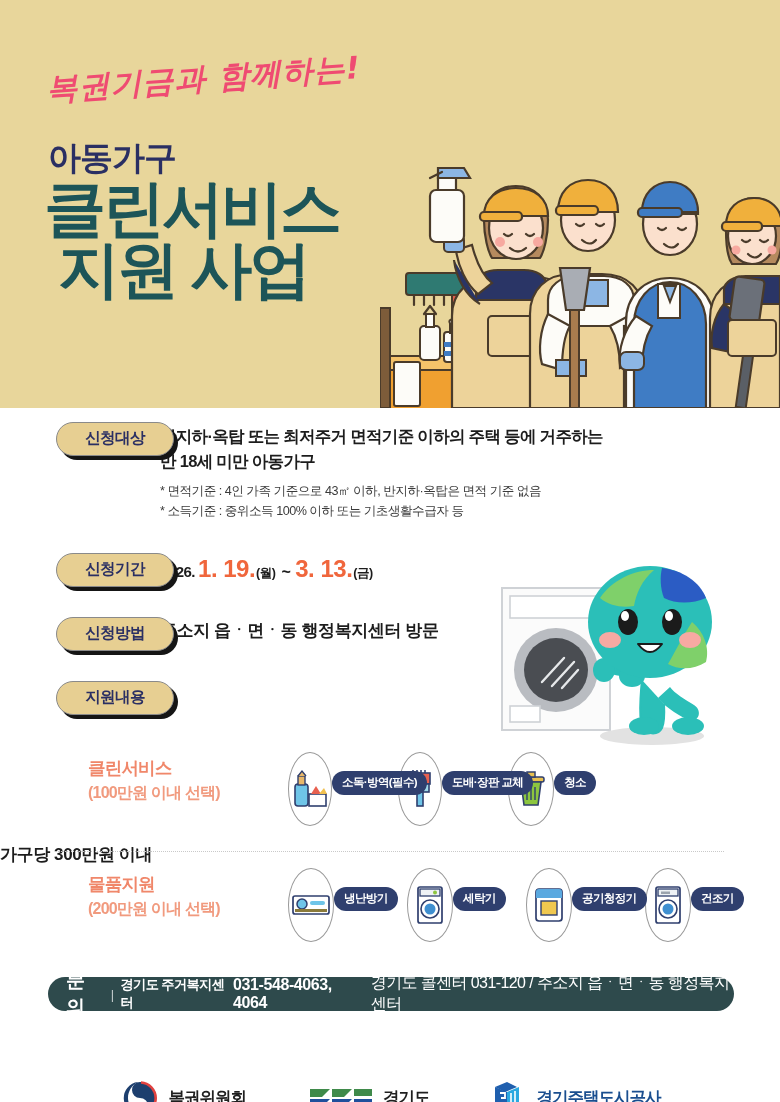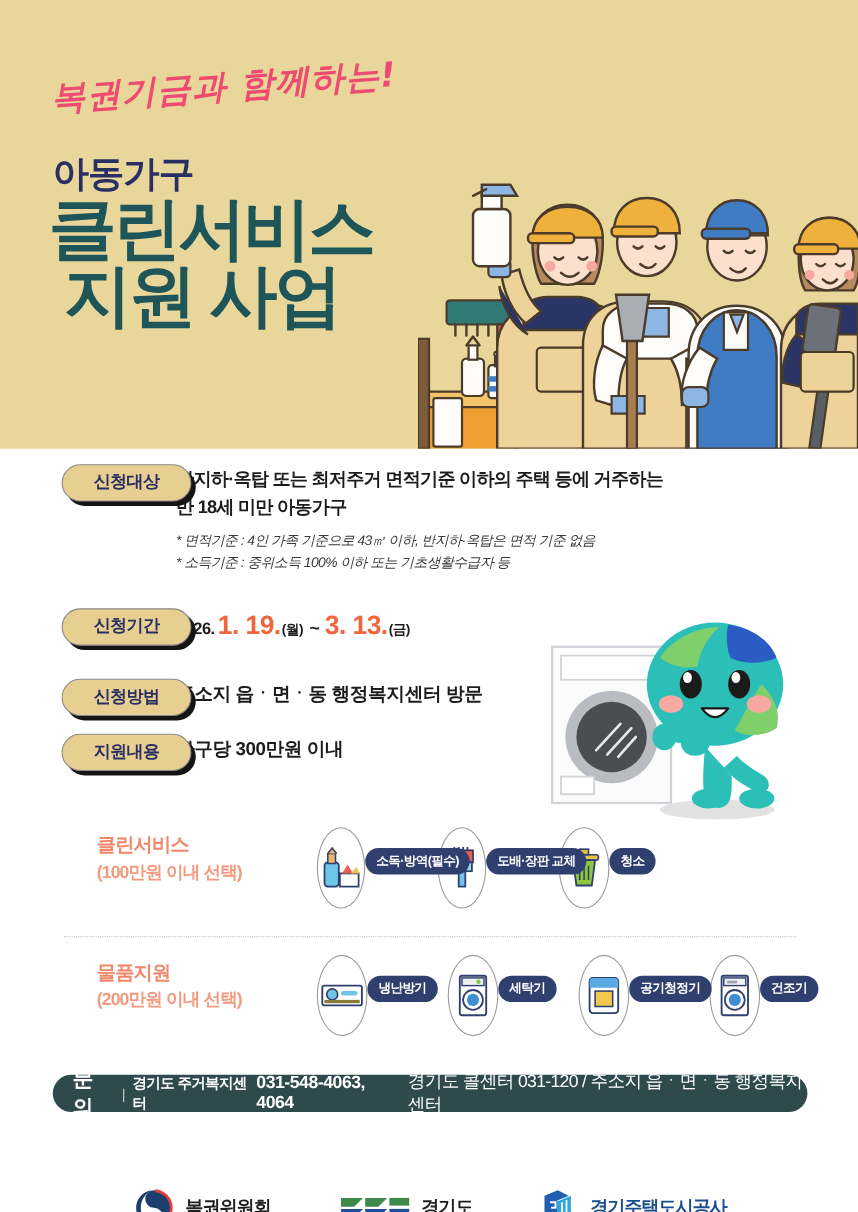--- a/index.html
+++ b/index.html
@@ -57,32 +57,32 @@
     border-radius: 18px;
     color: #2a2f63; font-size: 15.5px; font-weight: 700;
     letter-spacing: -0.6px;
     box-shadow: 4px 4px 0 #151515;
     z-index: 2;
   }
   .row-body { padding-top: 2px; }
 
   .r1 { top: 14px; }
   .lead { font-size: 16.5px; color:#1c1c1c; line-height: 1.5; letter-spacing:-0.7px; font-weight:600; }
-  .notes { margin-top: 7px; font-style: italic; }
+  .notes { margin-top: 7px; }
   .note { font-size: 12.6px; color: #3a3a3a; letter-spacing: -0.5px; line-height: 1.62; }
 
   .r2 { top: 46px; }
   .date-line { font-size: 17px; color:#1c1c1c; font-weight:700; letter-spacing:-0.5px; display:flex; align-items:baseline; }
   .date-line .yr { font-size: 15px; margin-right: 3px; }
   .date-line .big { color:#f0663c; font-size: 24px; font-weight:700; letter-spacing:-0.5px; }
   .date-line .dow { font-size: 12.5px; color:#1c1c1c; margin: 0 1px; }
   .date-line .tilde { margin: 0 5px; font-size: 16px; }
 
   .r3 { top: 76px; }
-  .r4 { top: 92px; }
+  .r4 { top: 106px; flex-direction: column; }
   .plain { font-size: 17px; color:#1c1c1c; font-weight:600; letter-spacing:-0.4px; }
 
   
   .mascot-box { position: absolute; right: 38px; top: 560px; width: 250px; height: 195px; }
 
   
   .svc { position: absolute; left: 0; width: 780px; }
   .svc1 { top: 752px; }
   .svc2 { top: 868px; }
   .svc-head { position: absolute; left: 88px; top: 4px; }

